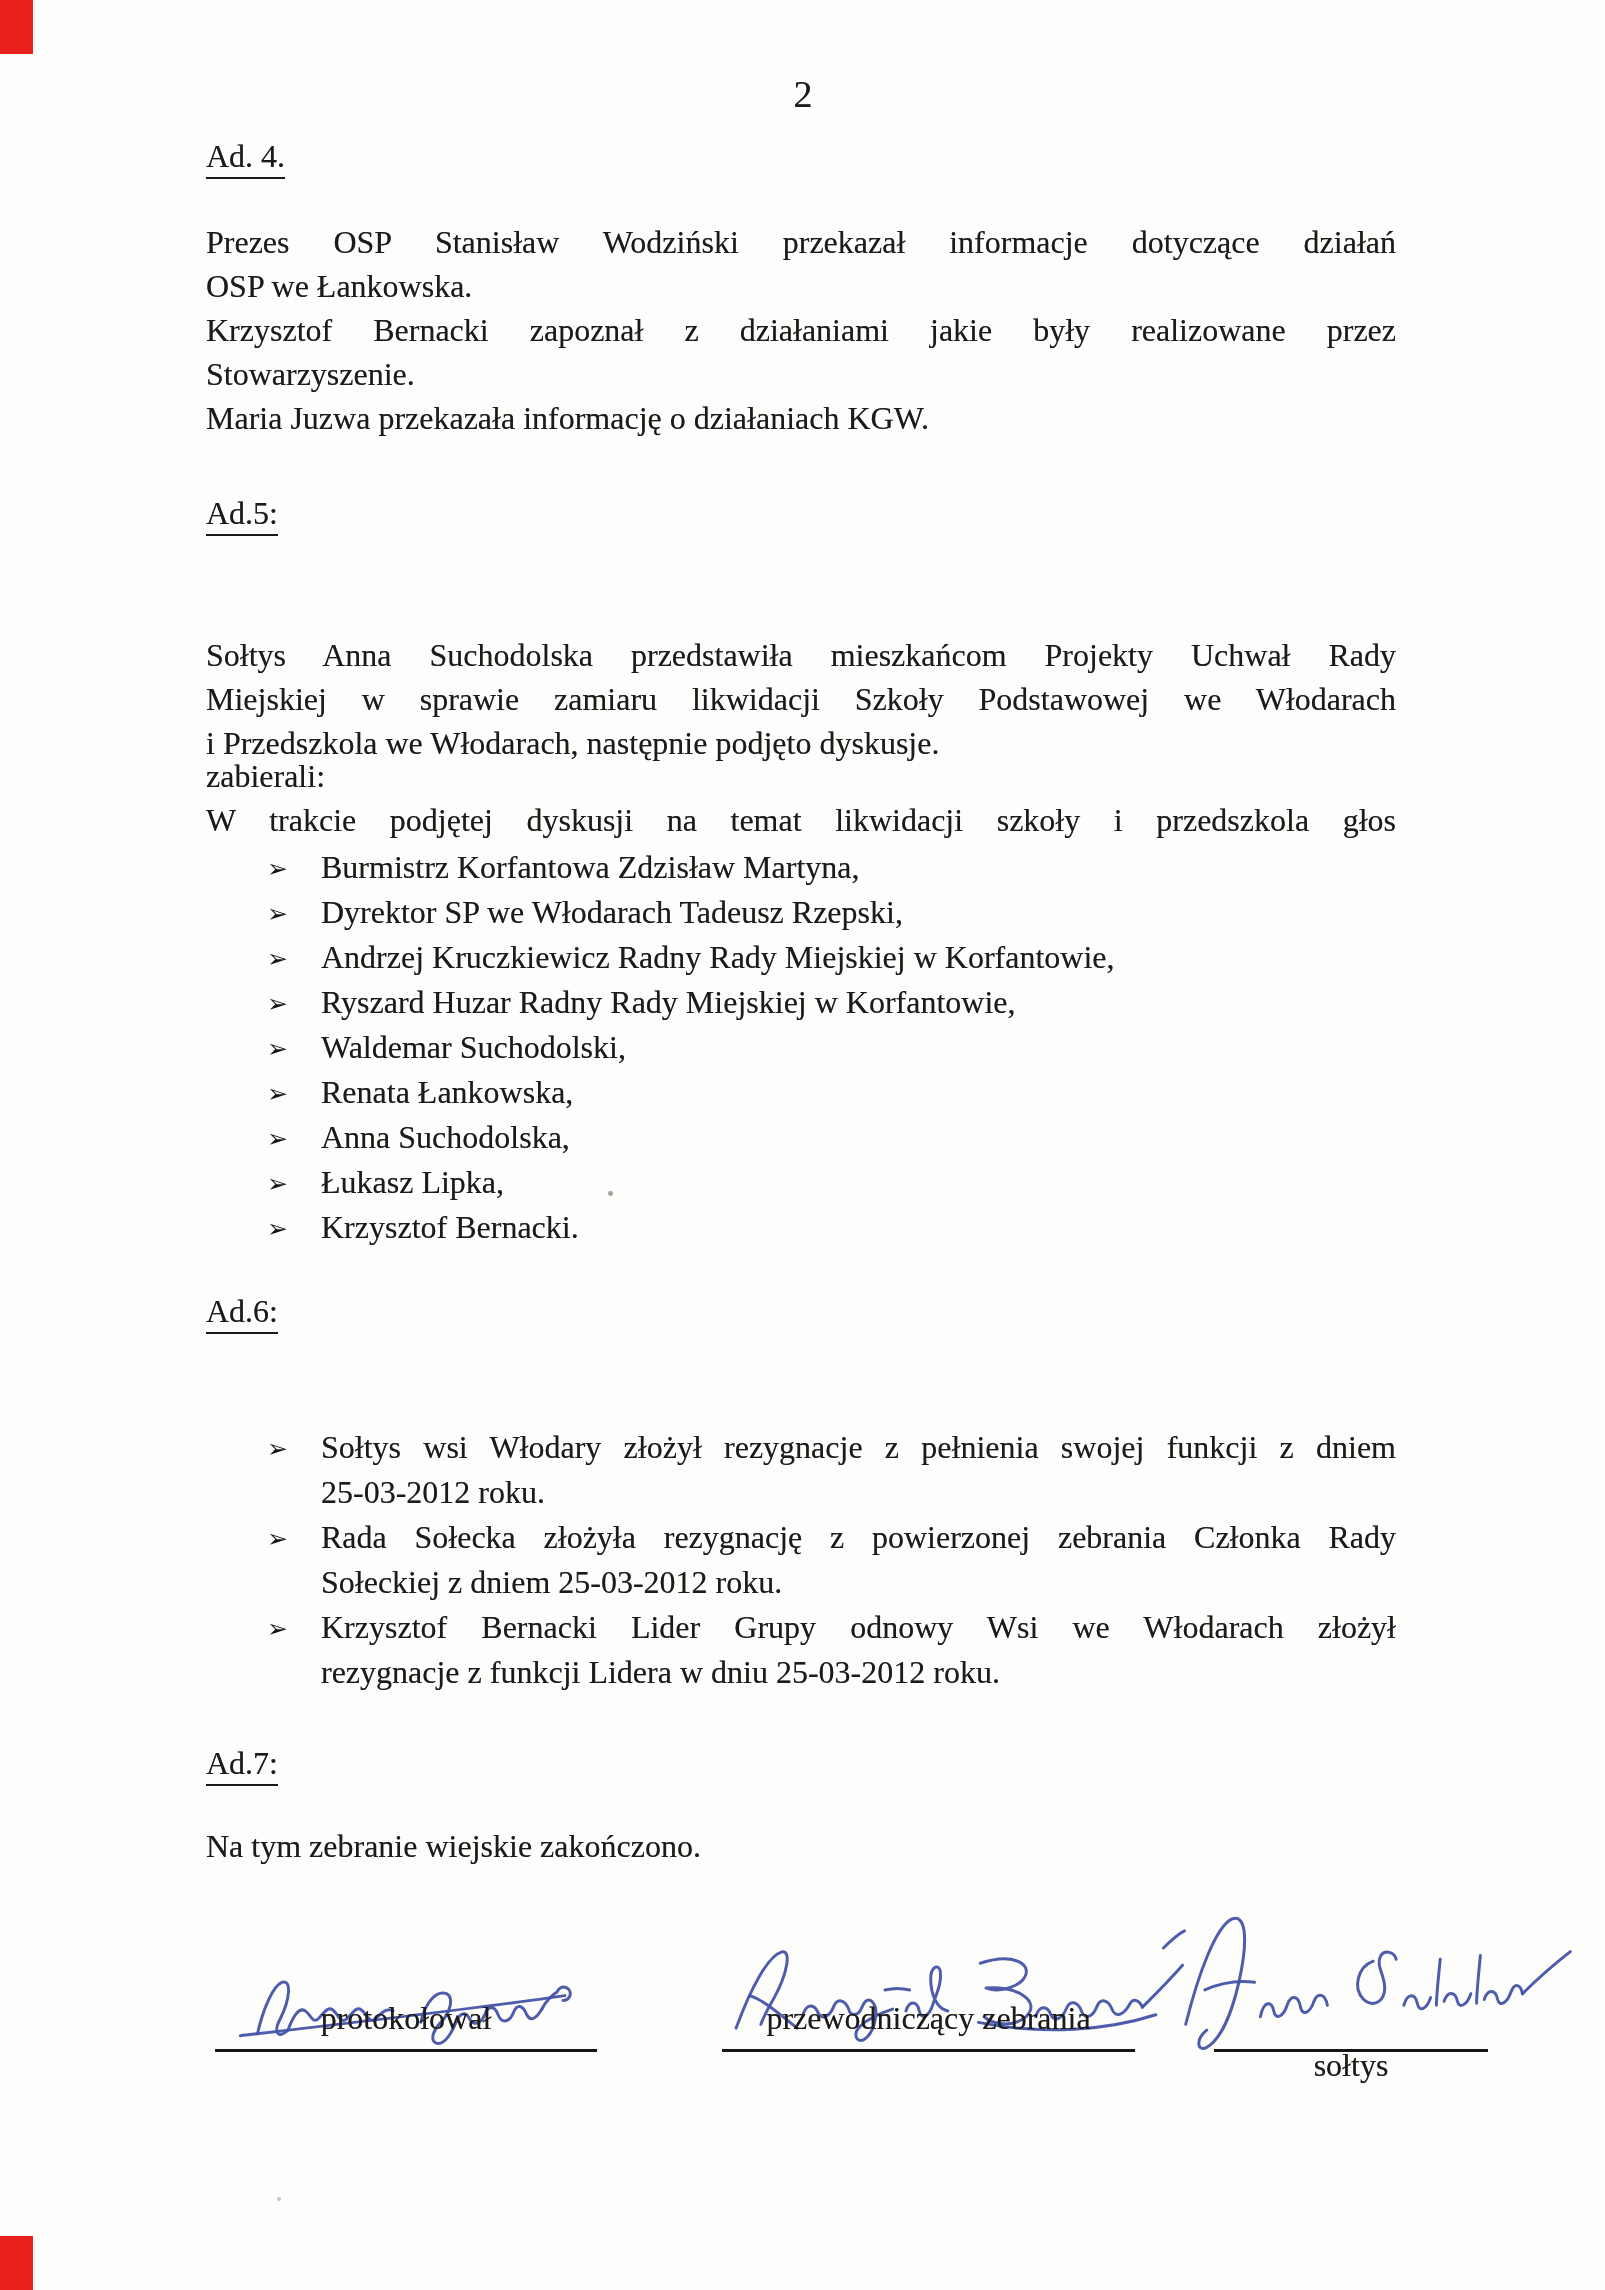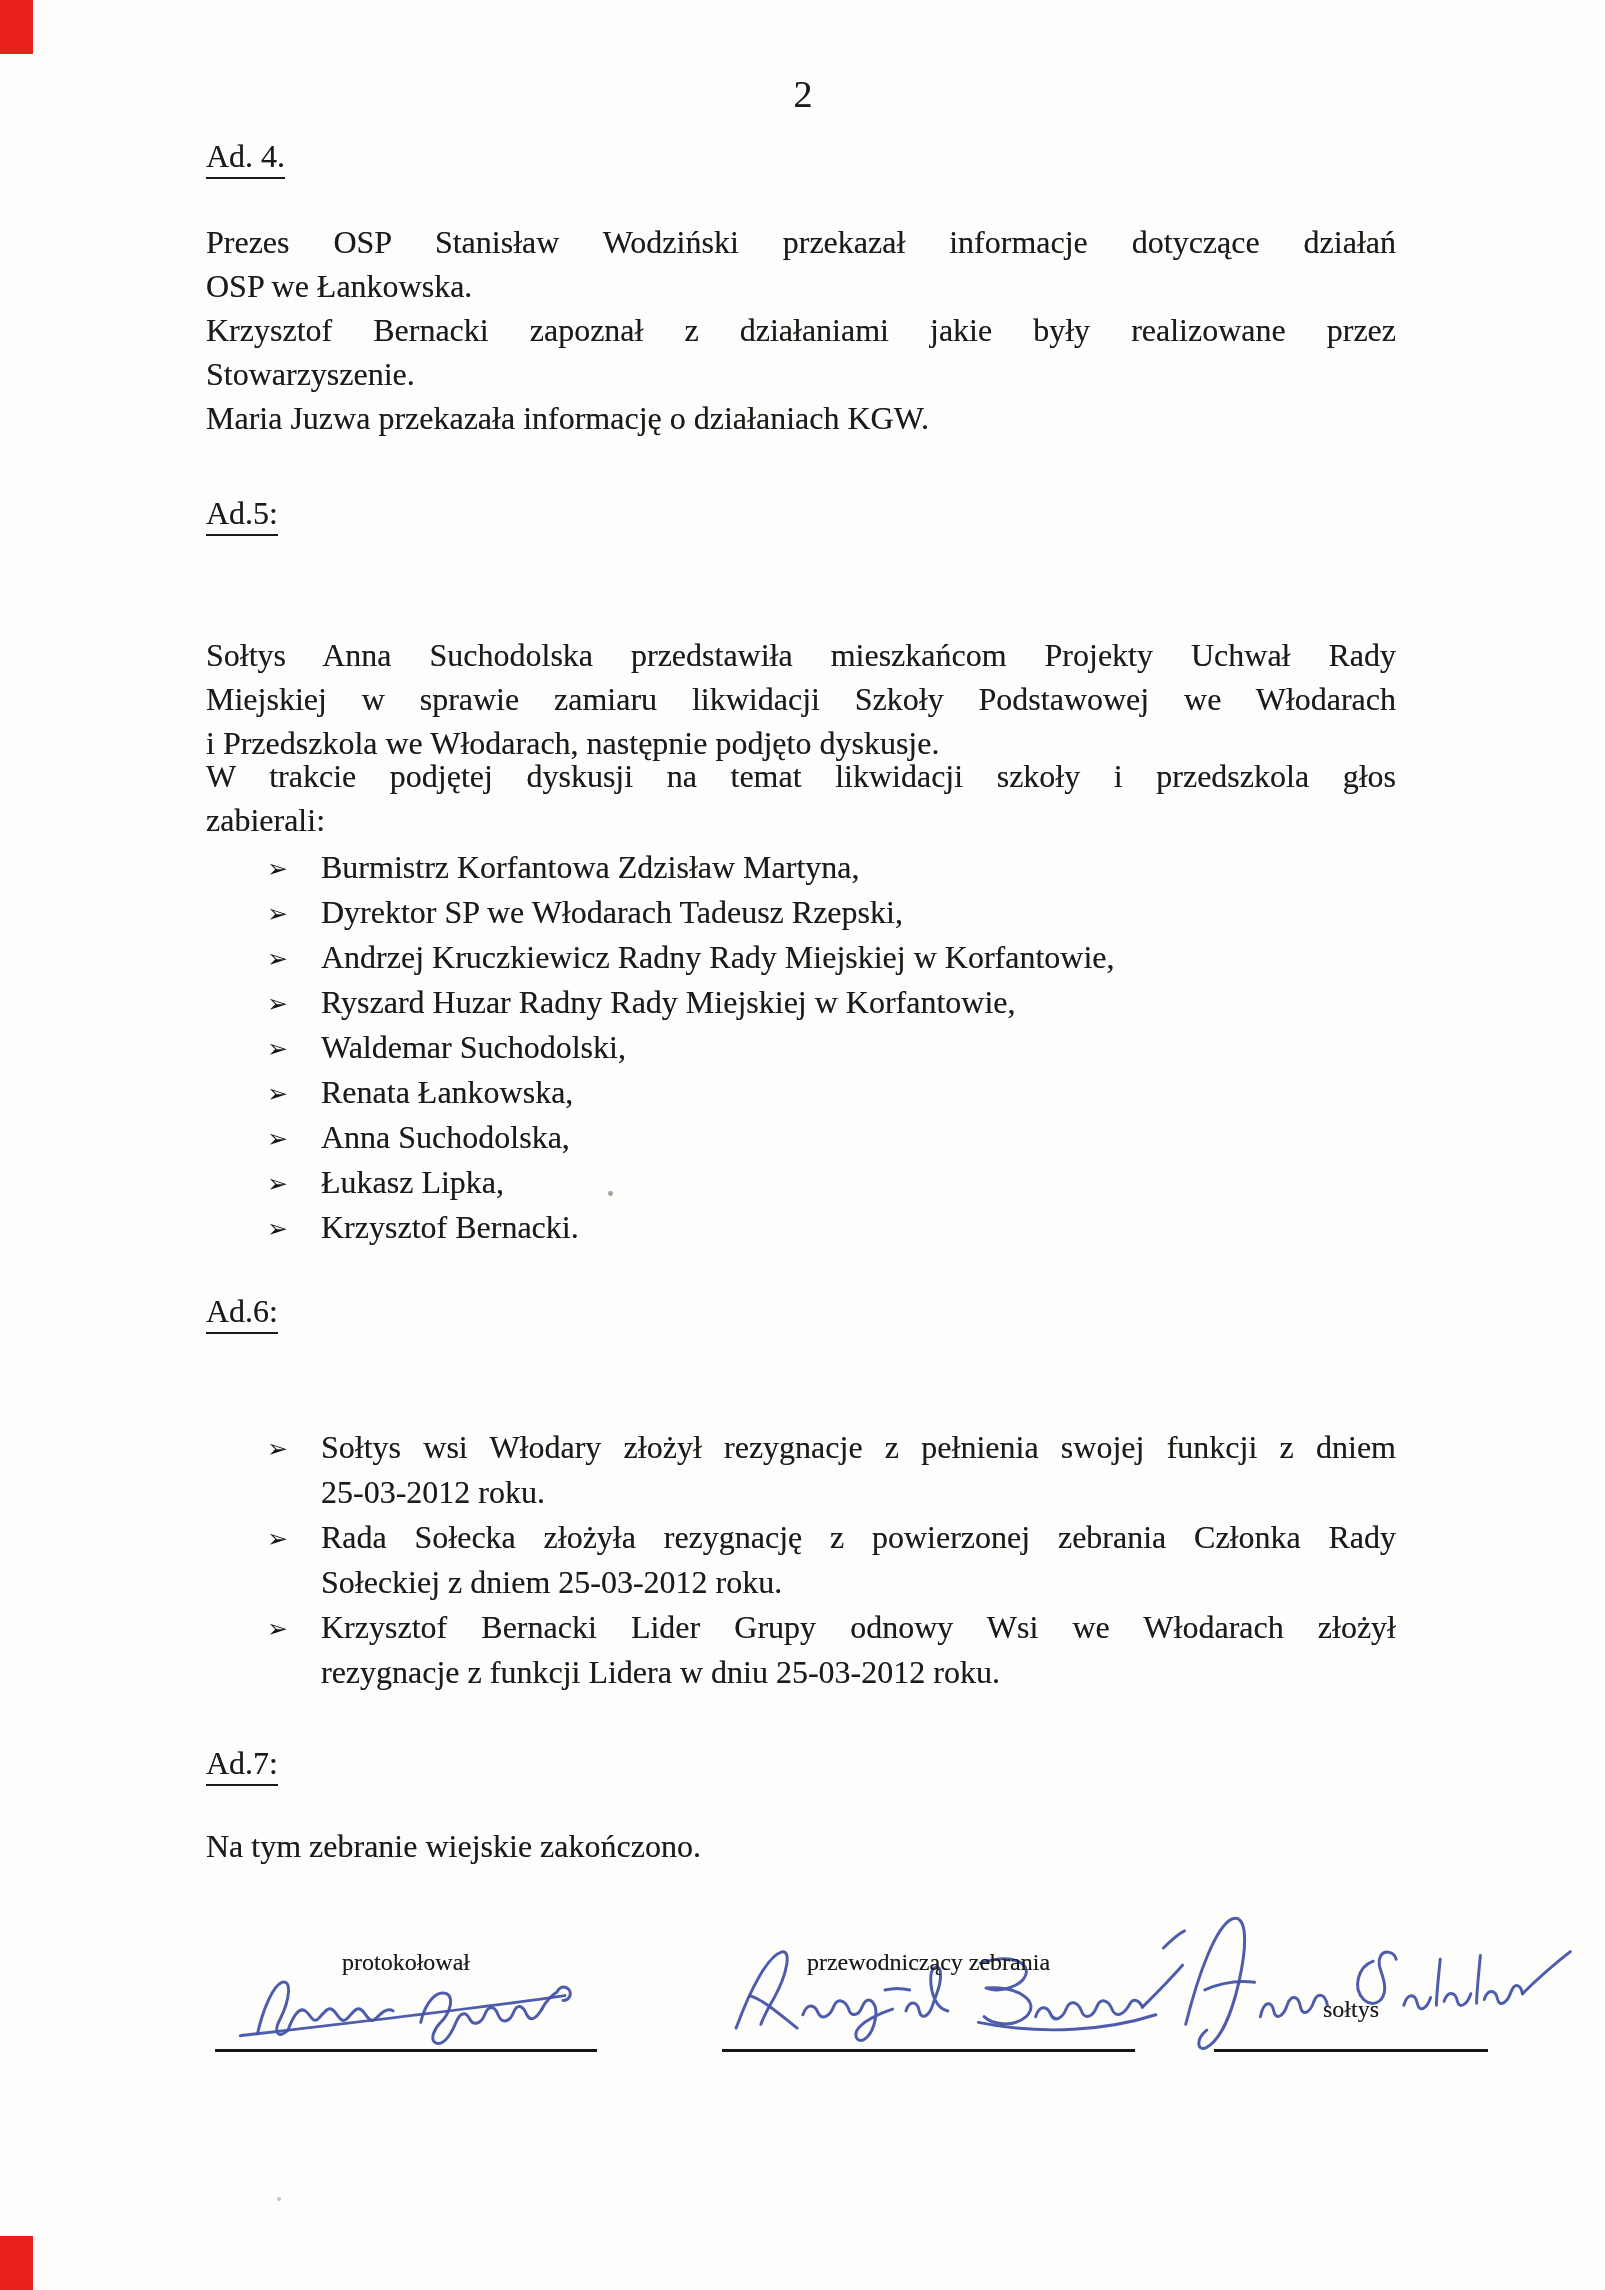--- a/index.html
+++ b/index.html
@@ -44,21 +44,21 @@
   .bullet{
     position:absolute;left:61px;top:1px;
     font-family:"DejaVu Sans", sans-serif;
     font-size:25px;line-height:45px;color:#131313;
     text-shadow:none;
   }
   .rule{position:absolute;top:2049px;height:2.9px;background:#161616;}
   #rule1{left:215px;width:382px;}
   #rule2{left:722px;width:413px;}
   #rule3{left:1214px;width:274px;}
-  .slabel{position:absolute;top:1941px;font-size:24px;line-height:42px;text-align:center;}
+  .slabel{position:absolute;top:1997px;font-size:32px;line-height:42px;text-align:center;}
   #slab1{left:215px;width:382px;}
   #slab2{left:722px;width:413px;}
   #slab3{left:1214px;width:274px;margin-top:47px;}
   .sig{position:absolute;}
   #sig1{left:225px;top:1940px;}
   #sig2{left:707px;top:1927px;}
   #sig3{left:1157px;top:1898px;}
   .sig path{fill:none;stroke:var(--sig);stroke-width:3.1;stroke-linecap:round;stroke-linejoin:round;opacity:.95;}
   .speck{position:absolute;border-radius:50%;}
   #speck1{left:608px;top:1191px;width:4.8px;height:4.8px;background:#8a8177;opacity:.75;}
@@ -90,22 +90,22 @@
     <span class="u">Ad.5:</span>
   </div>
 
   <div class="blk" id="p5a">
     <div class="ln j">Sołtys Anna Suchodolska przedstawiła mieszkańcom Projekty Uchwał Rady</div>
     <div class="ln j">Miejskiej w sprawie zamiaru likwidacji Szkoły Podstawowej we Włodarach</div>
     <div class="ln">i Przedszkola we Włodarach, następnie podjęto dyskusje.</div>
   </div>
 
   <div class="blk" id="p5b">
+    <div class="ln">zabierali:</div>
     <div class="ln j">W trakcie podjętej dyskusji na temat likwidacji szkoły i przedszkola głos</div>
-    <div class="ln">zabierali:</div>
   </div>
 
   <div class="blk" id="speakers">
     <div class="li"><span class="bullet">➢</span><span>Burmistrz Korfantowa Zdzisław Martyna,</span></div>
     <div class="li"><span class="bullet">➢</span><span>Dyrektor SP we Włodarach Tadeusz Rzepski,</span></div>
     <div class="li"><span class="bullet">➢</span><span>Andrzej Kruczkiewicz Radny Rady Miejskiej w Korfantowie,</span></div>
     <div class="li"><span class="bullet">➢</span><span>Ryszard Huzar Radny Rady Miejskiej w Korfantowie,</span></div>
     <div class="li"><span class="bullet">➢</span><span>Waldemar Suchodolski,</span></div>
     <div class="li"><span class="bullet">➢</span><span>Renata Łankowska,</span></div>
     <div class="li"><span class="bullet">➢</span><span>Anna Suchodolska,</span></div>

